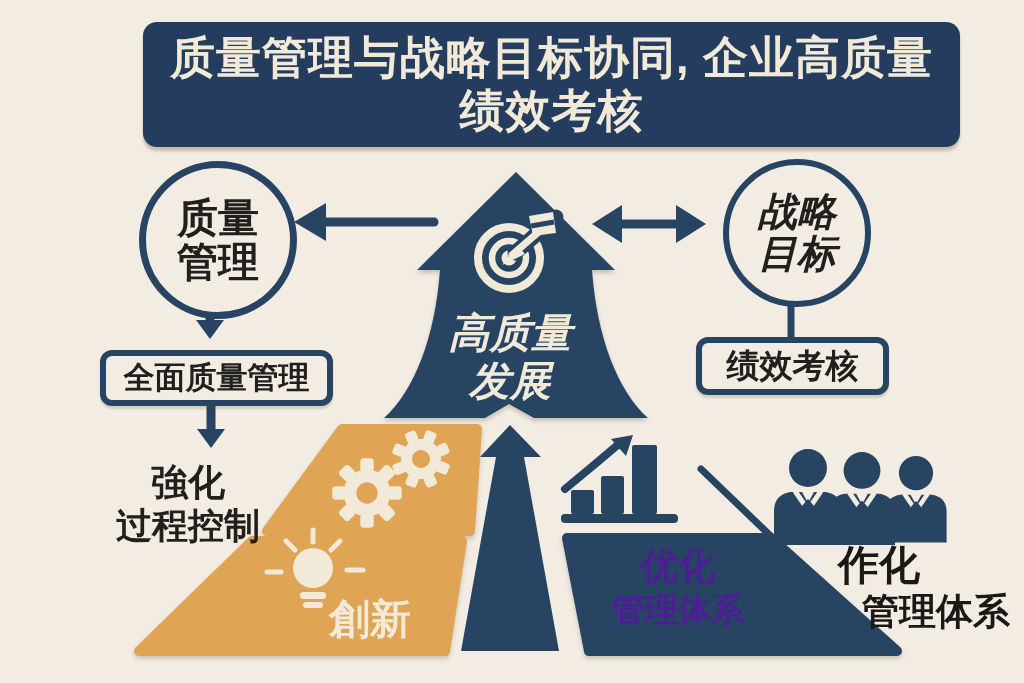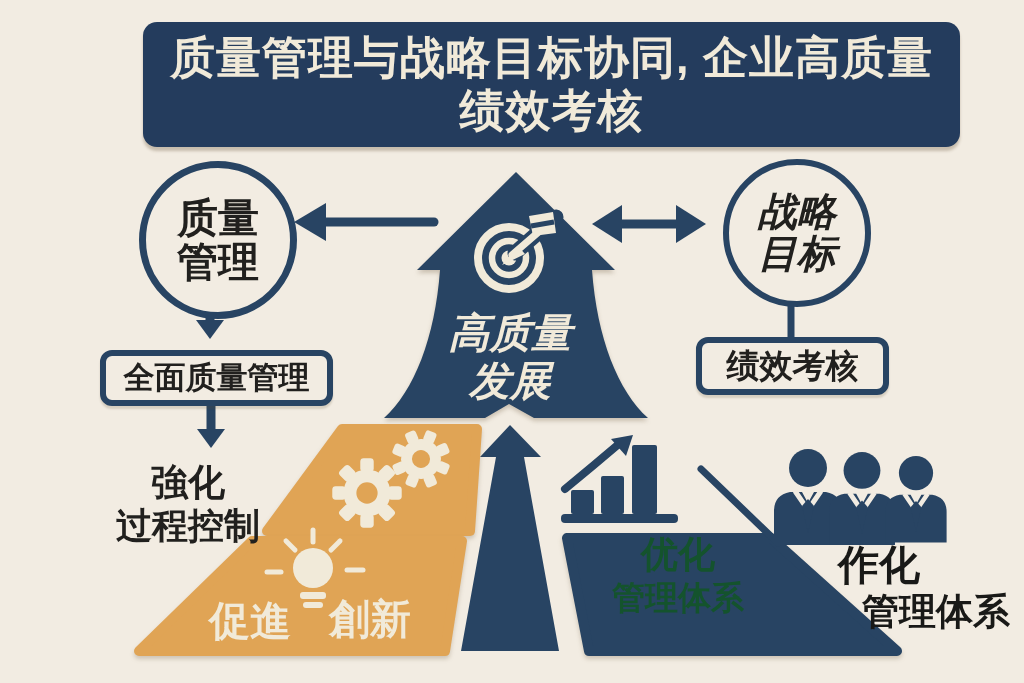--- a/index.html
+++ b/index.html
@@ -43,21 +43,21 @@
   .strengthen{left:88px;top:462px;width:200px;font-size:37px;line-height:1.16;color:#21201e;}
   .strengthen .s2{font-size:36px;}
 
   .growth{left:404px;top:311px;width:212px;color:#f1ead9;font-size:41px;line-height:1.1;font-style:italic;}
   .growth .g2{margin-top:3px;}
 
   .inno{color:#f1ead9;font-size:41px;white-space:nowrap;}
   .inno.w1{left:196px;top:594px;width:108px;}
   .inno.w2{left:314px;top:592px;width:112px;}
 
-  .optimize{left:572px;top:536px;width:212px;color:#14532d;line-height:1.05;}
+  .optimize{left:572px;top:548px;width:212px;color:#4c1d95;line-height:1.05;}
   .optimize .o1{font-size:37px;}
   .optimize .o2{font-size:33px;margin-top:6px;}
 
   .team-label{left:838px;top:545px;width:190px;text-align:left;color:#191917;line-height:1.0;}
   .team-label .t1{font-size:41px;}
   .team-label .t2{font-size:37px;margin-left:24px;margin-top:7px;}
 </style>
 </head>
 <body>
 
@@ -203,21 +203,20 @@
   <div class="txt strengthen">
     <div class="s1">強化</div>
     <div class="s2">过程控制</div>
   </div>
 
   <div class="txt growth">
     <div class="g1">高质量</div>
     <div class="g2">发展</div>
   </div>
 
-  <div class="txt inno w1">促進</div>
   <div class="txt inno w2">創新</div>
 
   <div class="txt optimize">
     <div class="o1">优化</div>
     <div class="o2">管理体系</div>
   </div>
 
   <div class="txt team-label">
     <div class="t1">作化</div>
     <div class="t2">管理体系</div>

